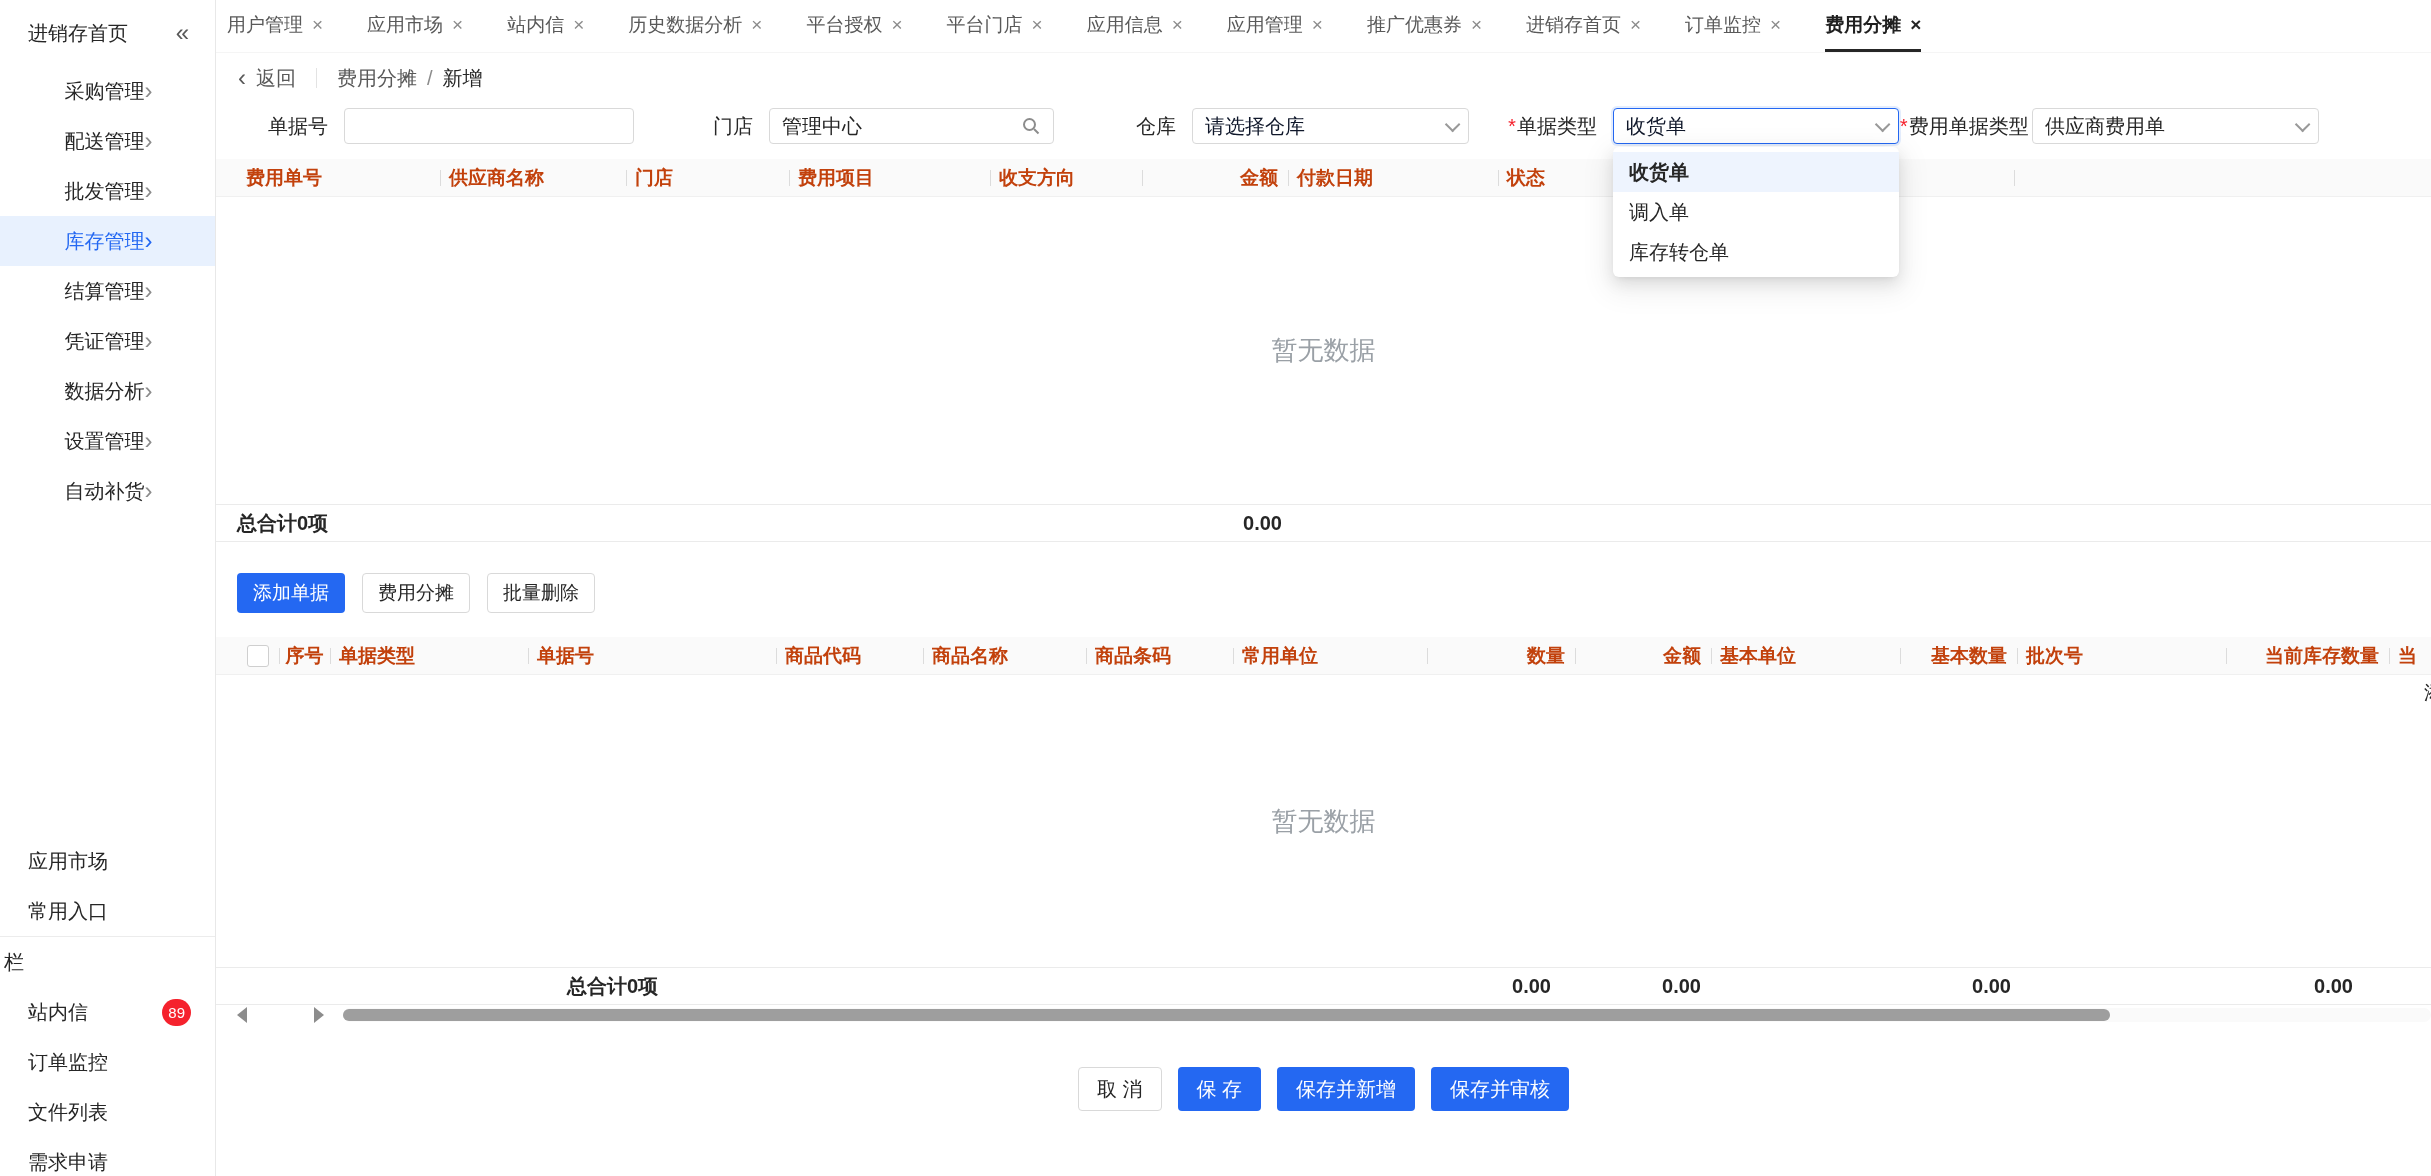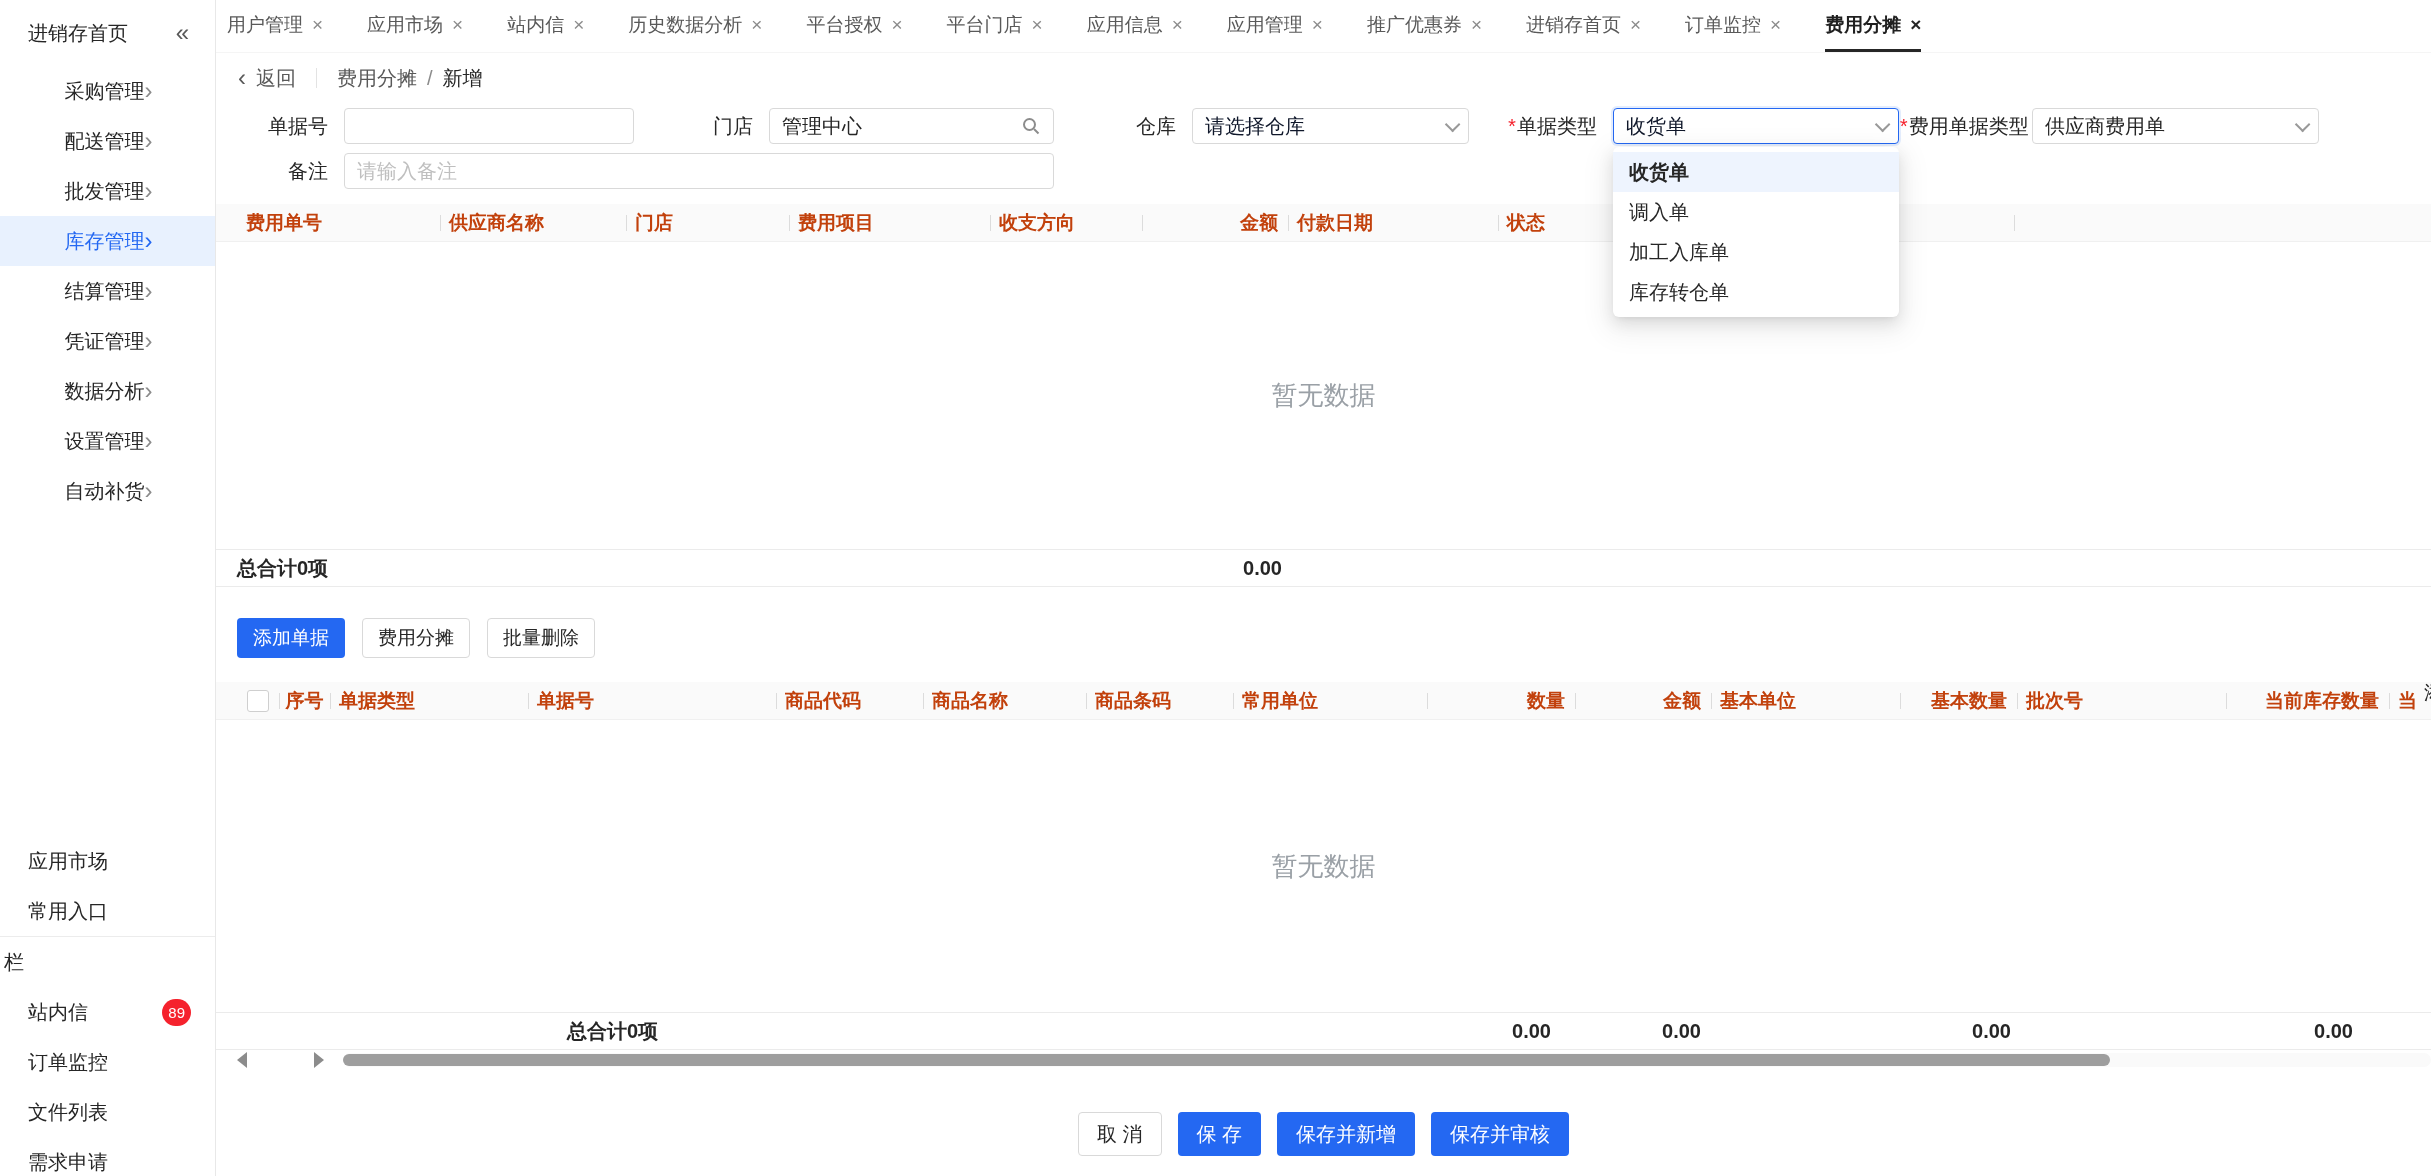--- a/index.html
+++ b/index.html
@@ -280,26 +280,20 @@
         <span class="placeholder">收货单</span>
         <span class="chev-down"></span>
       </div>
       <span class="f-label w5"><i class="req">*</i><span>费用单据类型</span></span>
       <div class="ctl cw5">
         <span>供应商费用单</span>
         <span class="chev-down"></span>
       </div>
     </div>
 
-    <div class="form-row second">
-      <span class="f-label w1">备注</span>
-      <div class="ctl cwr">
-        <input placeholder="请输入备注" style="">
-      </div>
-    </div>
 
 
     <div class="tbl-header">
       <div class="th first f1">费用单号</div>
       <div class="th f2">供应商名称</div>
       <div class="th f3">门店</div>
       <div class="th f4">费用项目</div>
       <div class="th f5">收支方向</div>
       <div class="th right f6">金额</div>
       <div class="th f7">付款日期</div>
@@ -359,18 +353,17 @@
     <div class="bottom-actions">
       <button class="btn outline">取 消</button>
       <button class="btn primary">保 存</button>
       <button class="btn primary">保存并新增</button>
       <button class="btn primary">保存并审核</button>
     </div>
 
     <div class="dropdown">
       <div class="dd-option selected">收货单</div>
       <div class="dd-option">调入单</div>
-      <div class="dd-option">加工入库单</div>
       <div class="dd-option">库存转仓单</div>
     </div>
 
   </div>
 </div>
 
 </body></html>

